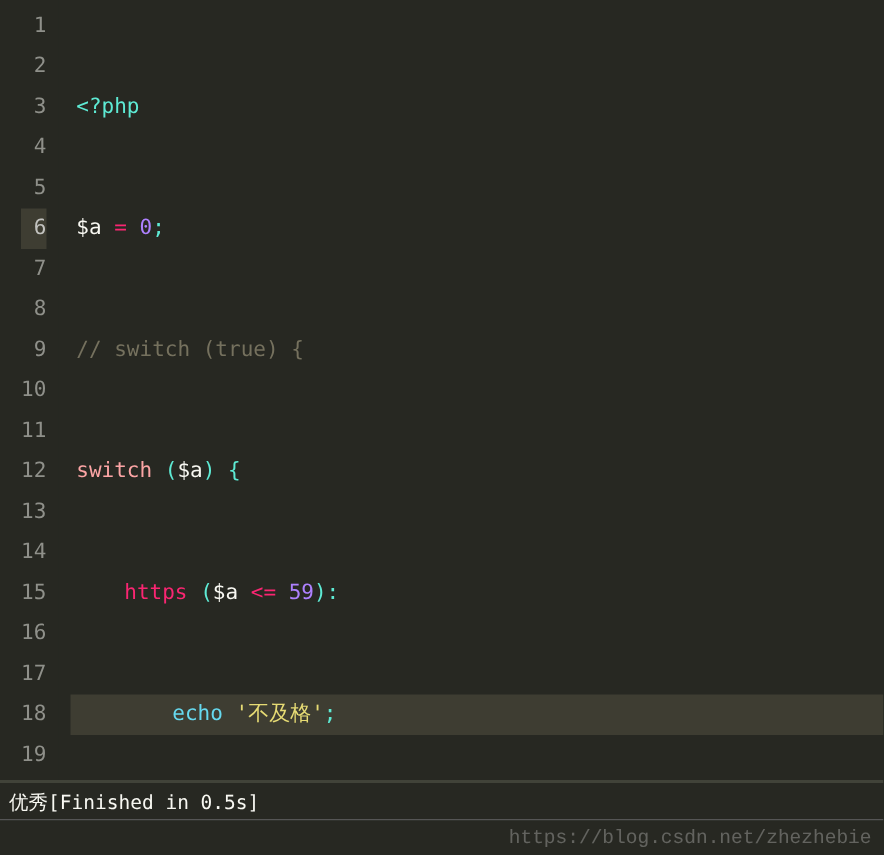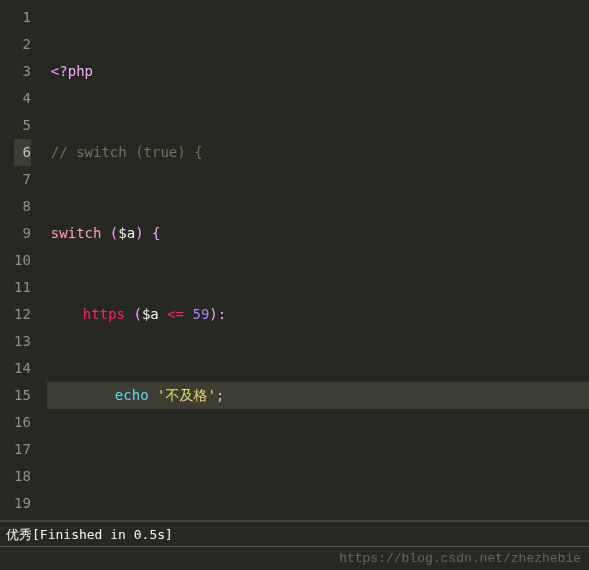--- a/index.html
+++ b/index.html
@@ -73,21 +73,21 @@
       right: 8px;
       color: rgba(255,255,255,0.28);
       font-size: 13px;
       font-family: Liberation Mono, monospace;
     }
     .tok-keyword { color: #fca5a5; }
     .tok-comment { color: #75715e; margin-top: 36px; }
     .tok-var { color: #f8f8f2; }
     .tok-op { color: #f92672; }
     .tok-num { color: #ae81ff; }
-    .tok-punct { color: #f0abfc; }
+    .tok-punct { color: #5eead4; }
     .tok-func { color: #66d9ef; text-align: center; }
     .tok-string { color: #e6db74; text-align: center; }
     .tok-case { color: #f92672; }
     .ind1 { padding-left: 36px; }
     .ind2 { padding-left: 68px; }
   </style>
 </head>
 <body>
 
 <div class="editor">
@@ -107,20 +107,21 @@
     <span class="line-num">13</span>
     <span class="line-num">14</span>
     <span class="line-num">15</span>
     <span class="line-num">16</span>
     <span class="line-num">17</span>
     <span class="line-num">18</span>
     <span class="line-num">19</span>
   </div>
   <div class="code">
     <span class="code-line"><span class="tok-punct">&lt;?php</span></span>
+    <span class="code-line"><span class="tok-var">$a</span><span class="tok-op"> = </span><span class="tok-num">0</span><span class="tok-punct">;</span></span>
     <span class="code-line"><span class="tok-comment">// switch (true) {</span></span>
     <span class="code-line"><span class="tok-keyword">switch</span><span class="tok-punct"> (</span><span class="tok-var">$a</span><span class="tok-punct">) {</span></span>
     <span class="code-line ind1"><span class="tok-case">https</span><span class="tok-punct"> (</span><span class="tok-var">$a</span><span class="tok-op"> &lt;= </span><span class="tok-num">59</span><span class="tok-punct">):</span></span>
     <span class="code-line highlighted ind2"><span class="tok-func">echo</span><span> </span><span class="tok-string">'不及格'</span><span class="tok-punct">;</span></span>
     
     
     
     
     
     

